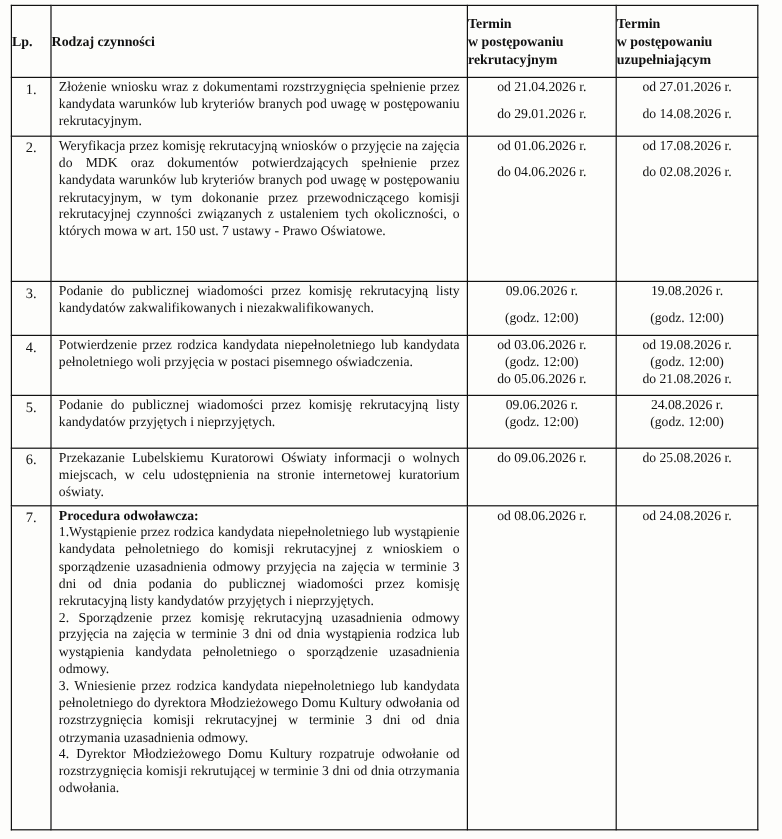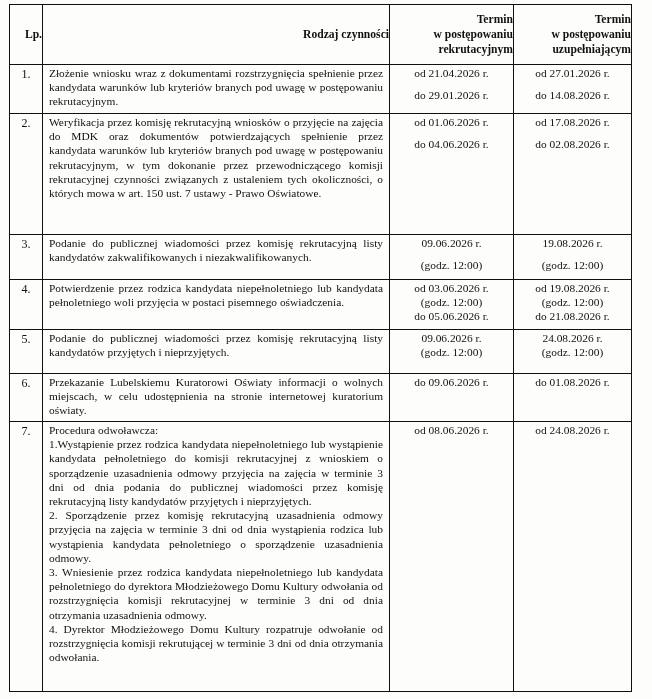--- a/index.html
+++ b/index.html
@@ -1,25 +1,25 @@
 <!DOCTYPE html>
 <html><head>
 <meta charset="utf-8">
 <style>
   html, body { margin: 0; padding: 0; background: #fdfdfb; }
   body { width: 652px; height: 699px; position: relative; overflow: hidden;
          font-family: "Liberation Serif", "DejaVu Serif", serif; color: #111; }
   table.sched { position: absolute; left: 9px; top: 4px; border-collapse: collapse;
                 table-layout: fixed; width: 622px; font-size: 11.4px; line-height: 14.2px; }
   table.sched td, table.sched th { border: 1px solid #111; vertical-align: top; padding: 0; }
-  th { font-weight: bold; text-align: right; vertical-align: middle !important; font-size: 11.6px; line-height: 15px; }
+  th { font-weight: bold; text-align: left; vertical-align: middle !important; font-size: 11.6px; line-height: 15px; }
   .lp { text-align: center; padding-top: 2px !important; font-size: 12px; }
   .desc { text-align: justify; padding: 1px 6px 0 6px !important; }
   .desc p { margin: 0; text-align: justify; }
-  .desc .title { font-weight: normal; }
+  .desc .title { font-weight: bold; }
   .date { text-align: center; padding-top: 1px !important; margin-top: 18px; }
   .date span { display: block; }
   .gap span + span { margin-top: 8px; }
   col.c1 { width: 33px; } col.c2 { width: 347px; } col.c3 { width: 124px; } col.c4 { width: 118px; }
 </style>
 </head>
 <body>
 
 <table class="sched">
   <colgroup>
@@ -107,21 +107,21 @@
         <span>(godz. 12:00)</span>
       </td>
     </tr>
     <tr style="height:48px">
       <td class="lp">6.</td>
       <td class="desc">Przekazanie Lubelskiemu Kuratorowi Oświaty informacji o wolnych miejscach, w celu udostępnienia na stronie internetowej kuratorium oświaty.</td>
       <td class="date">
         <span>do 09.06.2026 r.</span>
       </td>
       <td class="date">
-        <span>do 01.08.2026 r.</span>
+        <span>do 25.08.2026 r.</span>
       </td>
     </tr>
     <tr style="height:270px">
       <td class="lp">7.</td>
       <td class="desc">
         <p class="title">Procedura odwoławcza:</p>
         <p>1.Wystąpienie przez rodzica kandydata niepełnoletniego lub wystąpienie kandydata pełnoletniego do komisji rekrutacyjnej z wnioskiem o sporządzenie uzasadnienia odmowy przyjęcia na zajęcia w terminie 3 dni od dnia podania do publicznej wiadomości przez komisję rekrutacyjną listy kandydatów przyjętych i nieprzyjętych.</p>
         <p>2. Sporządzenie przez komisję rekrutacyjną uzasadnienia odmowy przyjęcia na zajęcia w terminie 3 dni od dnia wystąpienia  rodzica lub wystąpienia kandydata pełnoletniego o sporządzenie uzasadnienia odmowy.</p>
         <p>3. Wniesienie przez rodzica kandydata niepełnoletniego lub kandydata pełnoletniego  do dyrektora Młodzieżowego Domu Kultury odwołania od rozstrzygnięcia komisji rekrutacyjnej w terminie 3 dni od dnia otrzymania uzasadnienia odmowy.</p>
         <p>4. Dyrektor Młodzieżowego Domu Kultury rozpatruje odwołanie od rozstrzygnięcia komisji rekrutującej w terminie 3 dni od dnia otrzymania odwołania.</p>

